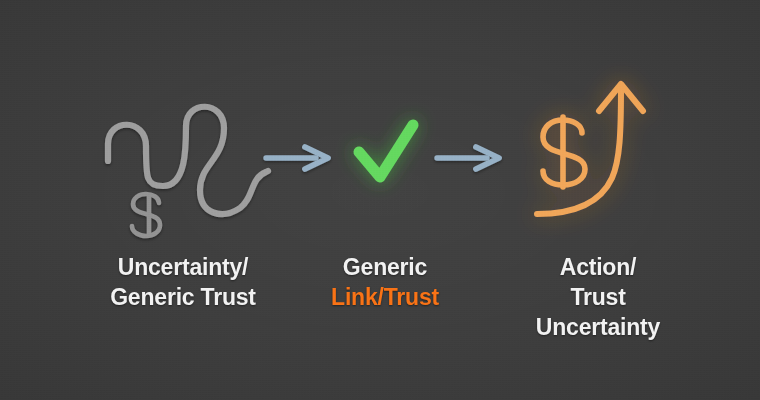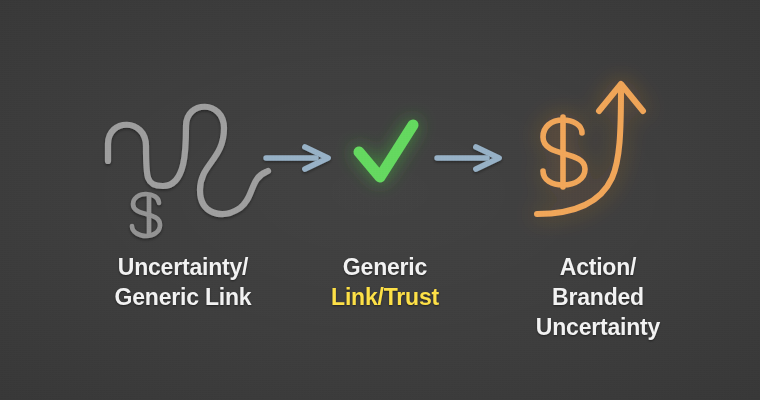--- a/index.html
+++ b/index.html
@@ -58,21 +58,21 @@
     text-align: center;
     color: #f2f2f2;
     font-weight: bold;
     font-size: 23px;
     line-height: 30px;
     letter-spacing: -0.2px;
     text-shadow: 0 1px 2px rgba(0,0,0,0.45);
     user-select: none;
   }
   .label-line { display: block; white-space: nowrap; }
-  .label-dim { color: #fde047; }
+  .label-dim { color: #f97316; }
 
   #label-uncertainty { left: 38px;  top: 252px; width: 290px; }
   #label-branded     { left: 295px; top: 252px; width: 180px; }
   #label-action      { left: 453px; top: 252px; width: 290px; }
 </style>
 </head>
 <body>
 
 <div id="canvas">
 
@@ -159,27 +159,27 @@
 
       <path d="M 599 111 L 621 84 L 643 111" fill="none" stroke="#f0a355" stroke-width="6" stroke-linecap="round" stroke-linejoin="round"></path>
     </g>
   </svg>
 
   <div id="vignette"></div>
   <div id="grain"></div>
 
   <div id="label-uncertainty" class="label-group">
     <span class="label-line">Uncertainty/</span>
-    <span class="label-line">Generic Link</span>
+    <span class="label-line">Generic Trust</span>
   </div>
 
   <div id="label-branded" class="label-group">
     <span class="label-line">Generic</span>
     <span class="label-line label-dim">Link/Trust</span>
   </div>
 
   <div id="label-action" class="label-group">
     <span class="label-line">Action/</span>
-    <span class="label-line">Branded</span>
+    <span class="label-line">Trust</span>
     <span class="label-line">Uncertainty</span>
   </div>
 
 </div>
 
 </body></html>

